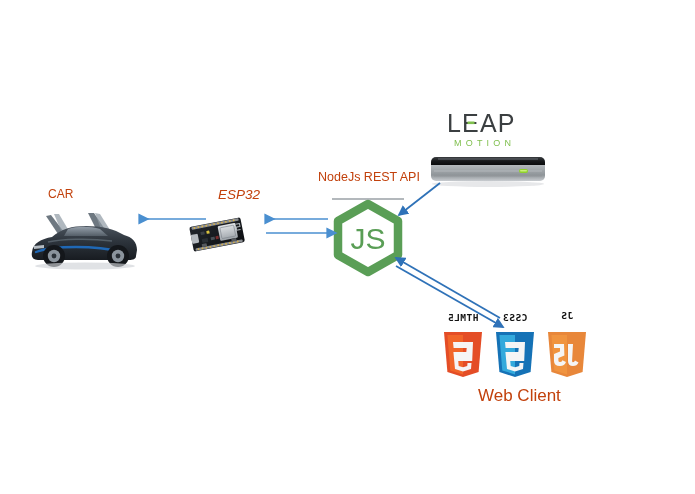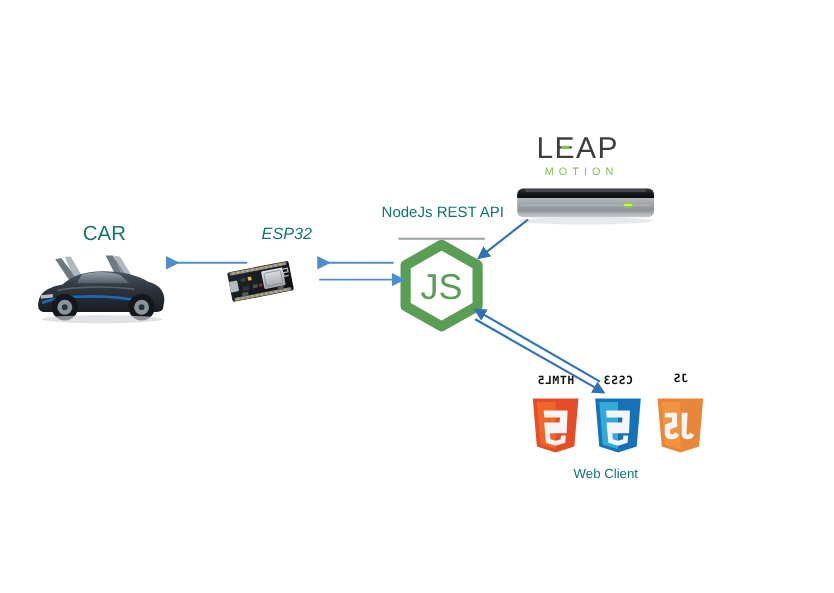--- a/index.html
+++ b/index.html
@@ -14,28 +14,28 @@
     position: relative;
     width: 695px;
     height: 494px;
     background: #ffffff;
     overflow: hidden;
   }
   .abs { position: absolute; }
 
   
   .label {
-    color: #0f766e;
+    color: #c2410c;
     font-size: 13px;
     line-height: 17px;
     white-space: pre-line;
   }
 
   
-  #car-label { left: 69px; top: 186px; font-size: 17px; }
+  #car-label { left: 48px; top: 186px; font-size: 12px; }
   #car-photo { left: 28px; top: 204px; width: 112px; height: 68px; }
   .car-svg { display:block; width:112px; height:68px; }
 
   
   #radio-label { left: 130px; top: 181px; width: 85px; }
 
   
   #esp-label { left: 218px; top: 186px; font-size: 13.5px; font-style: italic; }
   #esp-photo { left: 186px; top: 203px; width: 62px; height: 62px; }
   .esp-svg { display:block; width:62px; height:62px; }
@@ -60,21 +60,21 @@
   .shield-cap {
     position: absolute; top: 0; left: 0; width: 46px;
     text-align: center;
     font-family: "DejaVu Sans Mono", monospace;
     font-size: 9.5px;
     font-weight: bold;
     color: #131313;
     letter-spacing: 0.5px;
     transform: scaleX(-1);
   }
-  #web-client-label { left: 478px; top: 387px; font-size: 11px; }
+  #web-client-label { left: 478px; top: 387px; font-size: 17px; }
 
   
   #arrows { left: 0; top: 0; width: 695px; height: 494px; pointer-events: none; }
 </style>
 </head>
 <body>
 
 <div id="canvas">
 
   <div class="abs label" id="car-label">CAR</div>

